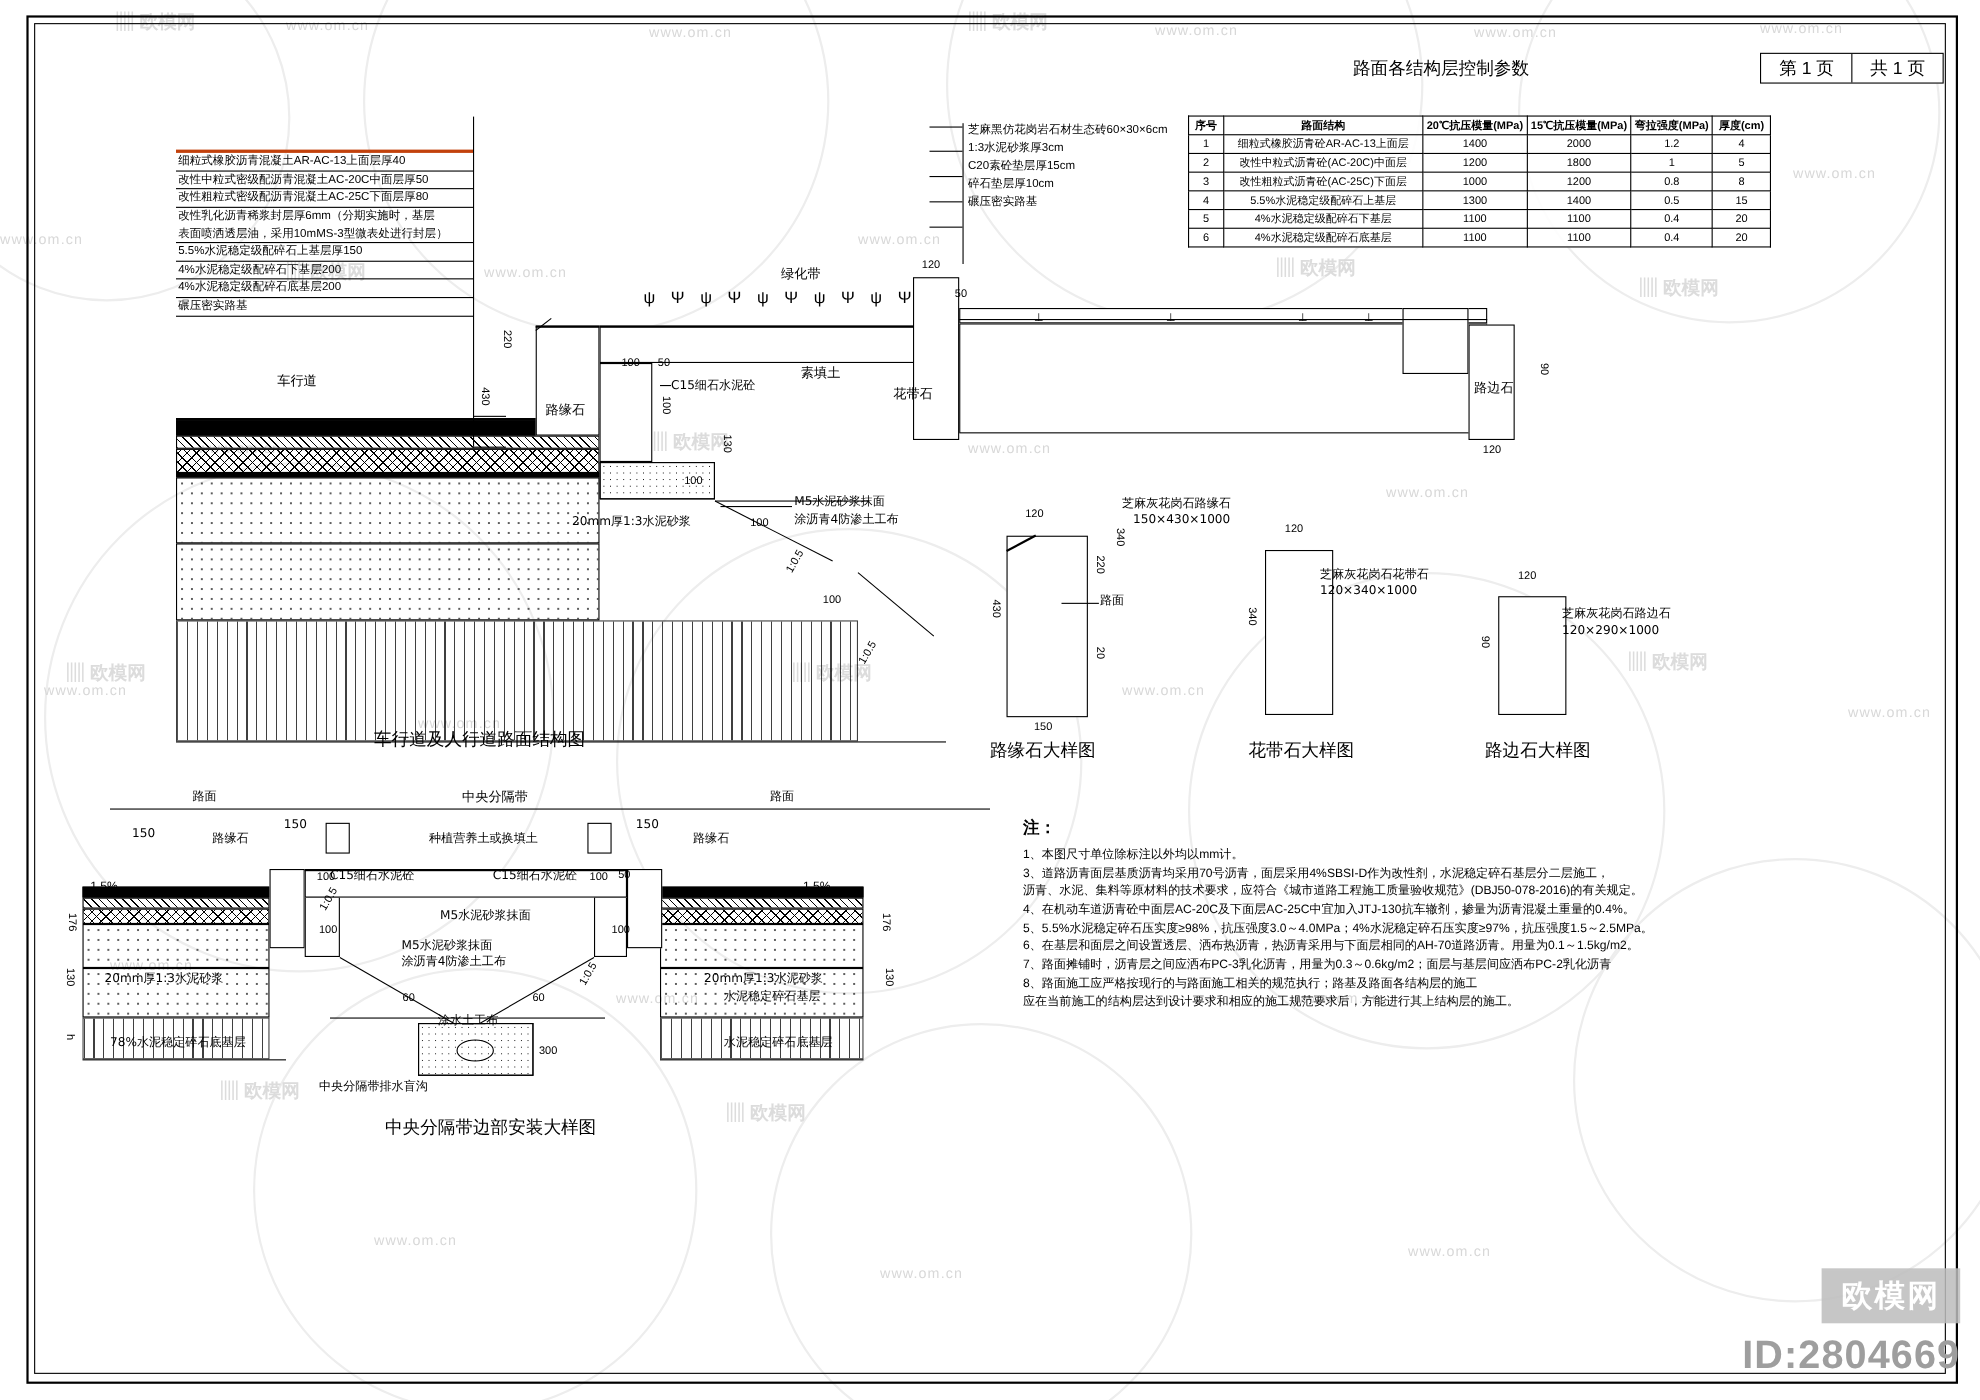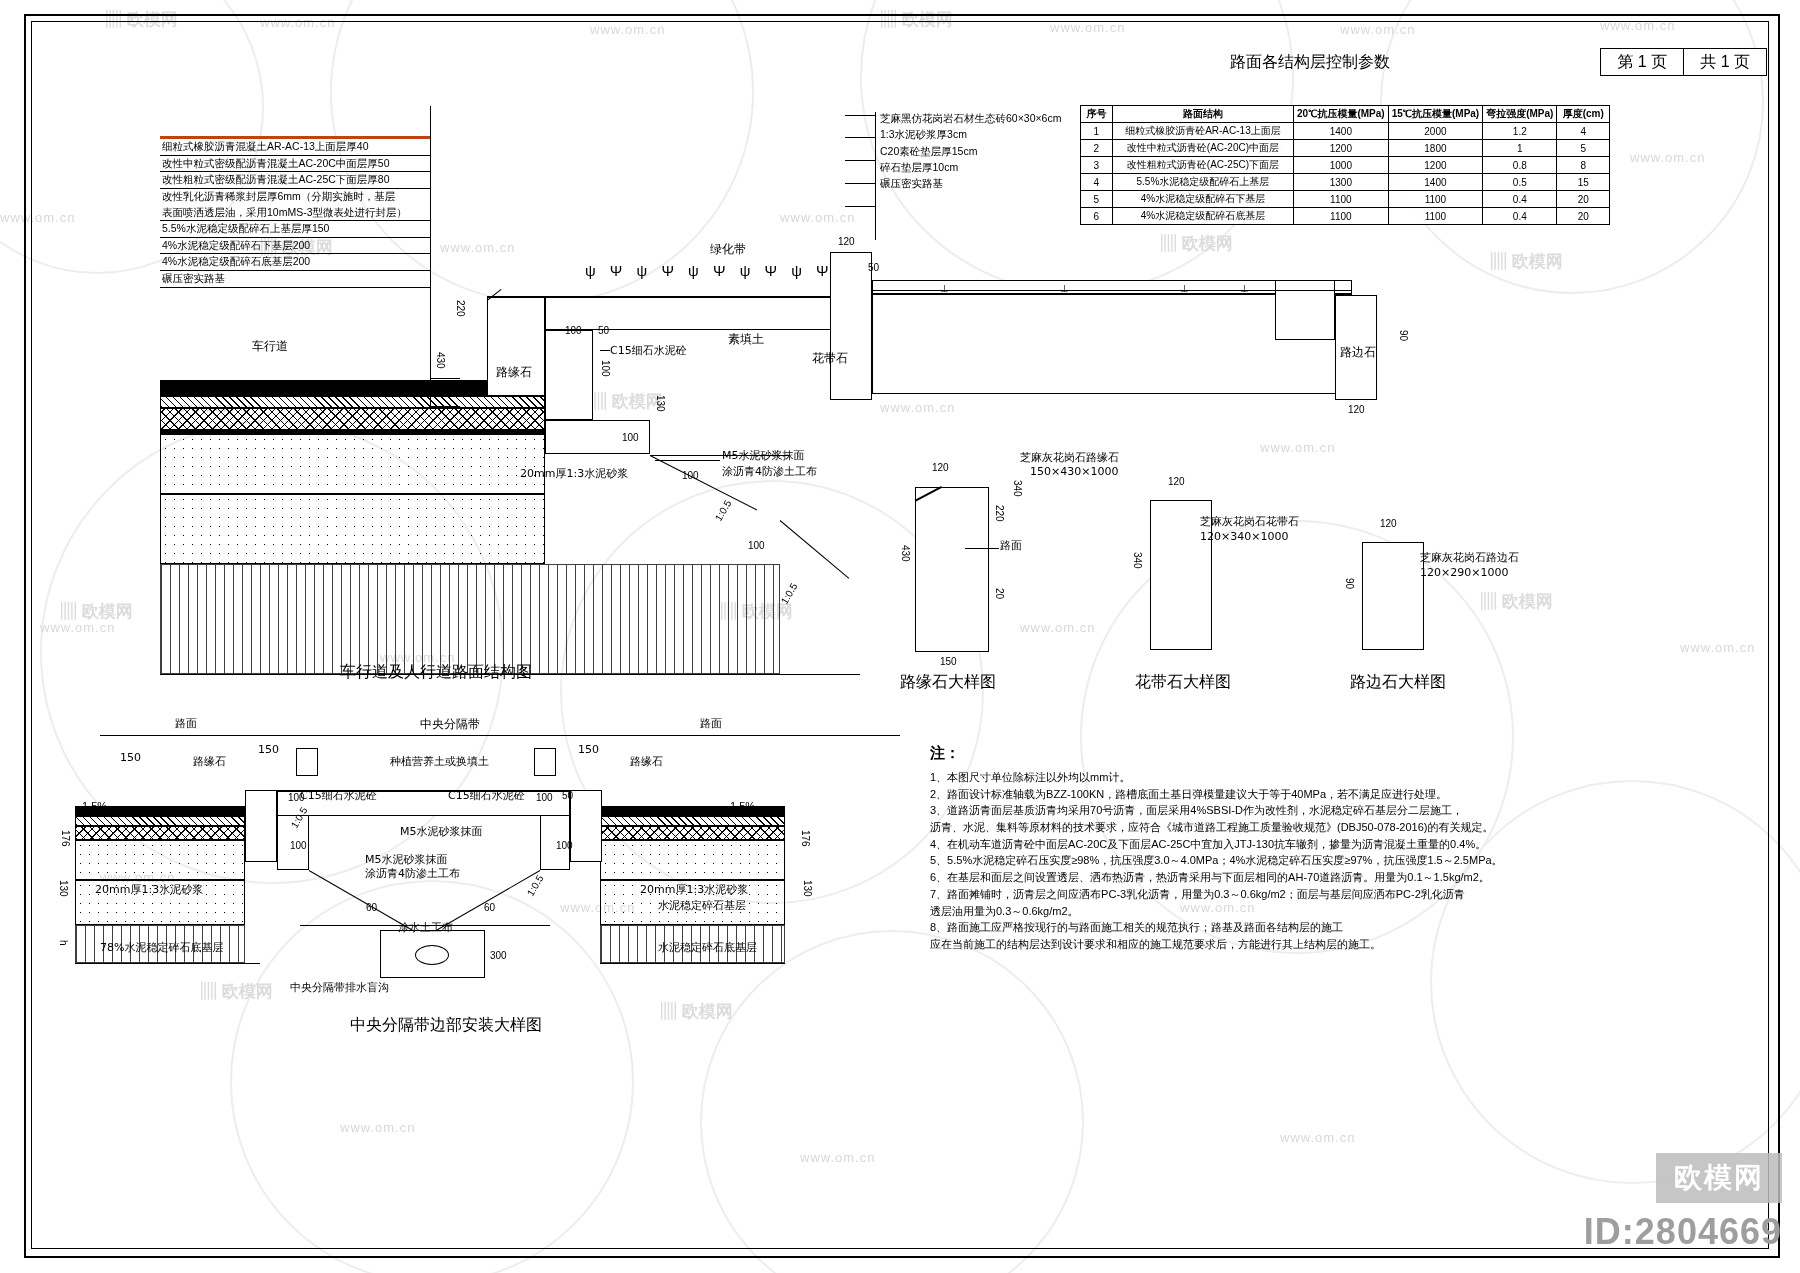--- a/index.html
+++ b/index.html
@@ -407,28 +407,26 @@
     <div class="dim" style="left:490px;top:950px;">300</div>
     <div class="dim" style="left:288px;top:812px;transform:rotate(-60deg);">1:0.5</div>
     <div class="dim" style="left:524px;top:880px;transform:rotate(-60deg);">1:0.5</div>
 
     <div class="ttl cn" style="left:350px;top:1015px;">中央分隔带边部安装大样图</div>
   </div>
 
   <div class="notes">
     <div class="notes-title cn">注：</div>
     <div class="n cn">1、本图尺寸单位除标注以外均以mm计。</div>
-    <div class="n cn">2、路面设计标准轴载为BZZ-100KN，路槽底面土基日弹模量建议大于等于40MPa，若不满足应进行处理。</div>
     <div class="n cn">3、道路沥青面层基质沥青均采用70号沥青，面层采用4%SBSI-D作为改性剂，水泥稳定碎石基层分二层施工，</div>
     <div class="n cn">沥青、水泥、集料等原材料的技术要求，应符合《城市道路工程施工质量验收规范》(DBJ50-078-2016)的有关规定。</div>
     <div class="n cn">4、在机动车道沥青砼中面层AC-20C及下面层AC-25C中宜加入JTJ-130抗车辙剂，掺量为沥青混凝土重量的0.4%。</div>
     <div class="n cn">5、5.5%水泥稳定碎石压实度≥98%，抗压强度3.0～4.0MPa；4%水泥稳定碎石压实度≥97%，抗压强度1.5～2.5MPa。</div>
     <div class="n cn">6、在基层和面层之间设置透层、洒布热沥青，热沥青采用与下面层相同的AH-70道路沥青。用量为0.1～1.5kg/m2。</div>
     <div class="n cn">7、路面摊铺时，沥青层之间应洒布PC-3乳化沥青，用量为0.3～0.6kg/m2；面层与基层间应洒布PC-2乳化沥青</div>
-    <div class="n cn">透层油用量为0.3～0.6kg/m2。</div>
     <div class="n cn">8、路面施工应严格按现行的与路面施工相关的规范执行；路基及路面各结构层的施工</div>
     <div class="n cn">应在当前施工的结构层达到设计要求和相应的施工规范要求后，方能进行其上结构层的施工。</div>
   </div>
 
   <div class="idbar">欧模网</div>
   <div class="idnum">ID:2804669</div>
 
 </div>
 
 </body></html>

